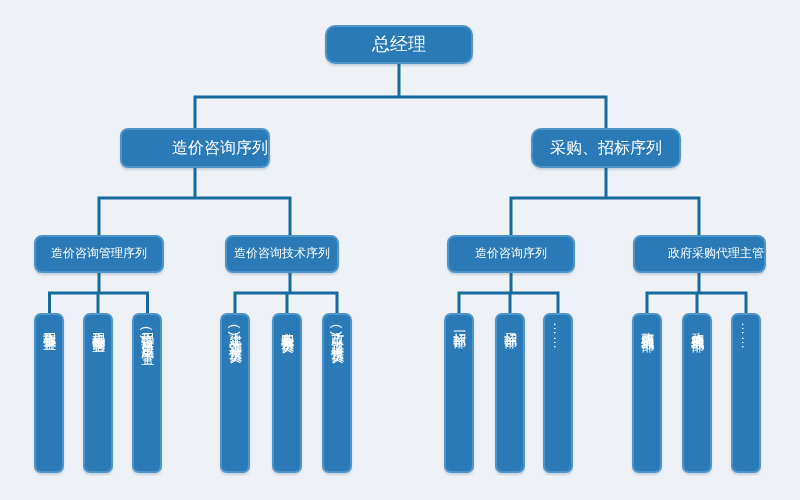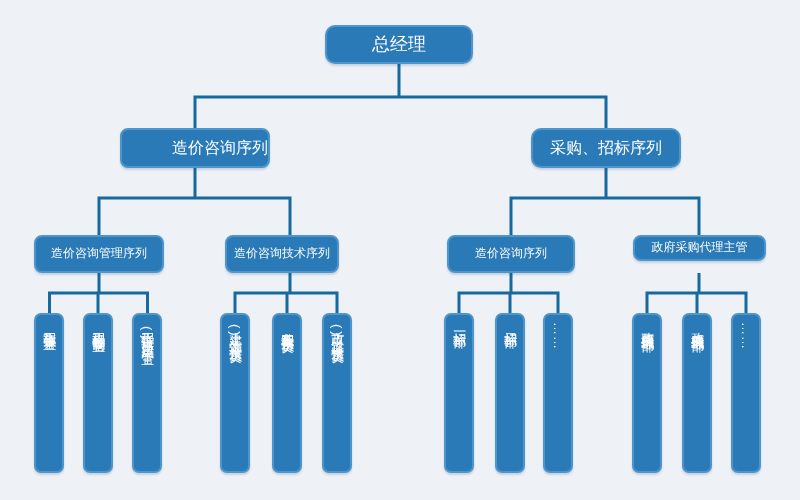--- a/index.html
+++ b/index.html
@@ -90,21 +90,21 @@
 
   <div class="node lvl3" style="left:34px; top:235px; width:130px; height:38px;">
     <span>造价咨询管理序列</span>
   </div>
   <div class="node lvl3" style="left:225px; top:235px; width:114px; height:38px;">
     <span>造价咨询技术序列</span>
   </div>
   <div class="node lvl3" style="left:447px; top:235px; width:128px; height:38px;">
     <span>造价咨询序列</span>
   </div>
-  <div class="node lvl3" style="left:633px; top:235px; width:133px; height:26px;">
+  <div class="node lvl3" style="left:633px; top:235px; width:133px; height:38px;justify-content:flex-end;">
     <span>政府采购代理主管</span>
   </div>
 
   <div class="node vnode" style="left:34px;">
     <span>工程预算主管</span>
   </div>
   <div class="node vnode" style="left:83px;">
     <span>工程过程控制主管</span>
   </div>
   <div class="node vnode" style="left:132px;">

